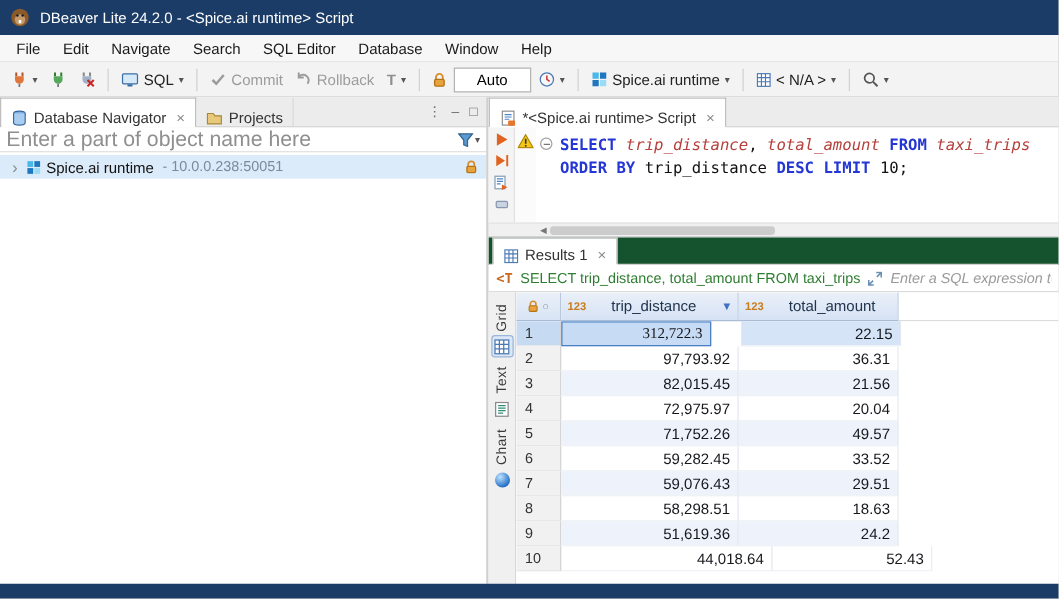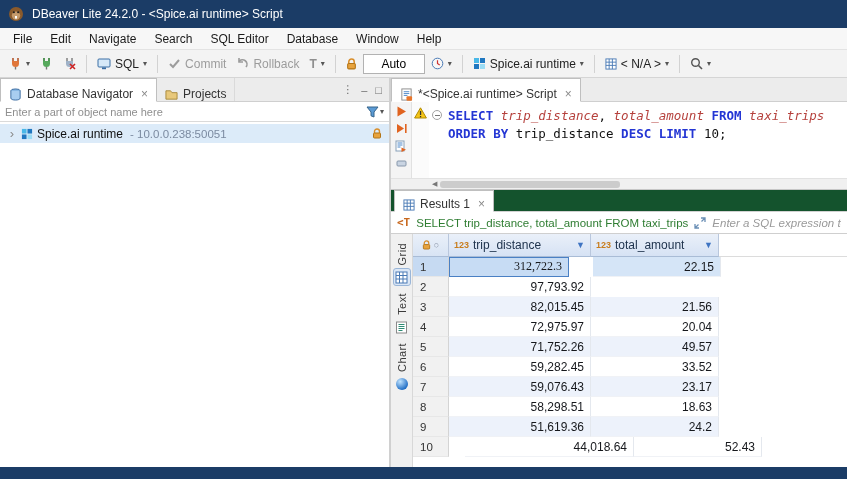--- a/index.html
+++ b/index.html
@@ -30,21 +30,21 @@
 
   
   .left-panel{width:389px;display:flex;flex-direction:column;background:#fff;flex:0 0 auto;}
   .tabbar{height:24px;background:#ececec;display:flex;align-items:stretch;border-bottom:1px solid #cfcfcf;flex:0 0 auto;}
   .tab{display:flex;align-items:flex-end;gap:5px;padding:0 8px;font-size:12px;color:#333;border-right:1px solid #dadada;}
   .tab.active{background:#fff;border:1px solid #bfbfbf;border-bottom:1px solid #fff;margin-bottom:-1px;}
   .tab .close{color:#8a8a8a;font-size:12px;margin-left:3px;}
   .tabbar-actions{margin-left:auto;display:flex;gap:8px;padding-right:7px;color:#6f6f6f;font-size:11px;align-items:center;}
 
   .nav-filter{height:20px;border-bottom:1px solid #dadada;display:flex;align-items:center;flex:0 0 auto;background:#fff;}
-  .nav-filter input{flex:1;border:none;outline:none;font-size:11px;padding:0 5px;color:#333;background:transparent;font-family:"Liberation Sans",sans-serif;}
+  .nav-filter input{flex:1;border:none;outline:none;font-size:17px;padding:0 5px;color:#333;background:transparent;font-family:"Liberation Sans",sans-serif;}
   .nav-filter input::placeholder{color:#8f8f8f;}
   .filter-actions{display:flex;align-items:center;gap:1px;padding-right:5px;}
 
   .tree{flex:1;background:#fff;padding-top:2px;overflow:hidden;}
   .tree-row{height:19px;display:flex;align-items:center;gap:4px;background:#dcebf9;padding-left:7px;font-size:12px;}
   .chev{color:#8a8a8a;font-size:13px;width:10px;text-align:center;line-height:1;}
   .tree-label{color:#101010;}
   .tree-detail{color:#7b8aa0;font-size:11.5px;margin-left:3px;}
   .tree-row .lockslot{margin-left:auto;margin-right:7px;display:flex;align-items:center;}
 
@@ -76,21 +76,21 @@
   .results-body{flex:1;display:flex;min-height:0;background:#fff;}
   .pres-strip{width:22px;background:#f0f0f0;border-right:1px solid #d8d8d8;display:flex;flex-direction:column;align-items:center;padding-top:9px;gap:7px;flex:0 0 auto;}
   .pres-tab{display:flex;flex-direction:column;align-items:center;gap:3px;}
   .pres-label{writing-mode:vertical-rl;transform:rotate(180deg);font-size:11px;color:#3a3a3a;letter-spacing:.4px;}
   .pres-icon{width:18px;height:18px;display:flex;align-items:center;justify-content:center;border-radius:3px;border:1px solid transparent;}
   .pres-icon.active{background:#dbe7f6;border:1px solid #9ab6d8;}
 
   .grid{flex:1;display:flex;flex-direction:column;min-width:0;overflow:hidden;background:#fff;}
   .grid-header{display:flex;height:23px;flex:0 0 auto;}
   .gcorner{width:36px;flex:0 0 auto;background:linear-gradient(#eaf0f9,#d8e4f4);border-right:1px solid #b9c7dd;border-bottom:1px solid #a9bcd6;display:flex;align-items:center;justify-content:center;gap:3px;color:#8a94a6;font-size:9px;}
-  .gh{background:linear-gradient(#eaf0f9,#d6e2f4);border-right:1px solid #b9c7dd;border-bottom:1px solid #a9bcd6;display:flex;align-items:center;padding:0 5px;font-size:12px;color:#20344e;gap:4px;flex:0 0 auto;justify-content:space-between;}
+  .gh{background:linear-gradient(#eaf0f9,#d6e2f4);border-right:1px solid #b9c7dd;border-bottom:1px solid #a9bcd6;display:flex;align-items:center;padding:0 5px;font-size:12px;color:#20344e;gap:20px;flex:0 0 auto;justify-content:space-between;}
   .badge{color:#c87d1e;font-size:9px;font-weight:bold;}
   .cname{white-space:nowrap;}
   .sort{margin-left:auto;color:#3f74c2;font-size:9px;}
   .ghfill{flex:1;background:#fff;border-bottom:1px solid #dcdcdc;}
   .grid-body{flex:1;overflow:hidden;}
   .grow{display:flex;height:20px;}
   .gut{width:36px;flex:0 0 auto;background:#f1f1f1;border-right:1px solid #d4d4d4;border-bottom:1px solid #e7e7e7;font-size:11.5px;color:#333;display:flex;align-items:center;padding-left:7px;}
   .gval{border-right:1px solid #e4e8ee;border-bottom:1px solid #f0f2f6;font-size:12px;color:#16181c;display:flex;align-items:center;justify-content:flex-end;padding-right:6px;flex:0 0 auto;}
   .grow.alt .gval{background:#edf2fb;}
   .grow.selrow .gval{background:#d5e5f7;}
@@ -438,20 +438,21 @@
             <div class="grid-body">
                 <div class="grow selrow">
                   <div class="gut selgut">1</div>
                   <div class="gval selcell" style="width: 120px; font-family: Liberation Serif, serif;">312,722.3</div>
                   <div class="gval" style="width: 128px; margin-left: 24px;">22.15</div>
                   <div class="gfill"></div>
                 </div>
                 <div class="grow">
                   <div class="gut">2</div>
                   <div class="gval" style="width: 142px;">97,793.92</div>
+                  <div class="gval" style="width: 128px;">36.31</div>
                   <div class="gfill"></div>
                 </div>
                 <div class="grow alt">
                   <div class="gut">3</div>
                   <div class="gval" style="width: 142px;">82,015.45</div>
                   <div class="gval" style="width: 128px;">21.56</div>
                   <div class="gfill"></div>
                 </div>
                 <div class="grow">
                   <div class="gut">4</div>
@@ -467,38 +468,38 @@
                 </div>
                 <div class="grow">
                   <div class="gut">6</div>
                   <div class="gval" style="width: 142px;">59,282.45</div>
                   <div class="gval" style="width: 128px;">33.52</div>
                   <div class="gfill"></div>
                 </div>
                 <div class="grow alt">
                   <div class="gut">7</div>
                   <div class="gval" style="width: 142px;">59,076.43</div>
-                  <div class="gval" style="width: 128px;">23.17</div>
+                  <div class="gval" style="width: 128px;">29.51</div>
                   <div class="gfill"></div>
                 </div>
                 <div class="grow">
                   <div class="gut">8</div>
                   <div class="gval" style="width: 142px;">58,298.51</div>
                   <div class="gval" style="width: 128px;">18.63</div>
                   <div class="gfill"></div>
                 </div>
                 <div class="grow alt">
                   <div class="gut">9</div>
                   <div class="gval" style="width: 142px;">51,619.36</div>
                   <div class="gval" style="width: 128px;">24.2</div>
                   <div class="gfill"></div>
                 </div>
                 <div class="grow">
                   <div class="gut">10</div>
-                  <div class="gval" style="width: 169px; margin-left: 16px;">44,018.64</div>
+                  <div class="gval" style="width: 169px;">44,018.64</div>
                   <div class="gval" style="width: 128px;">52.43</div>
                   <div class="gfill"></div>
                 </div>
               </div>
           </div>
         </div>
       </div>
     </div>
   </div>
 

